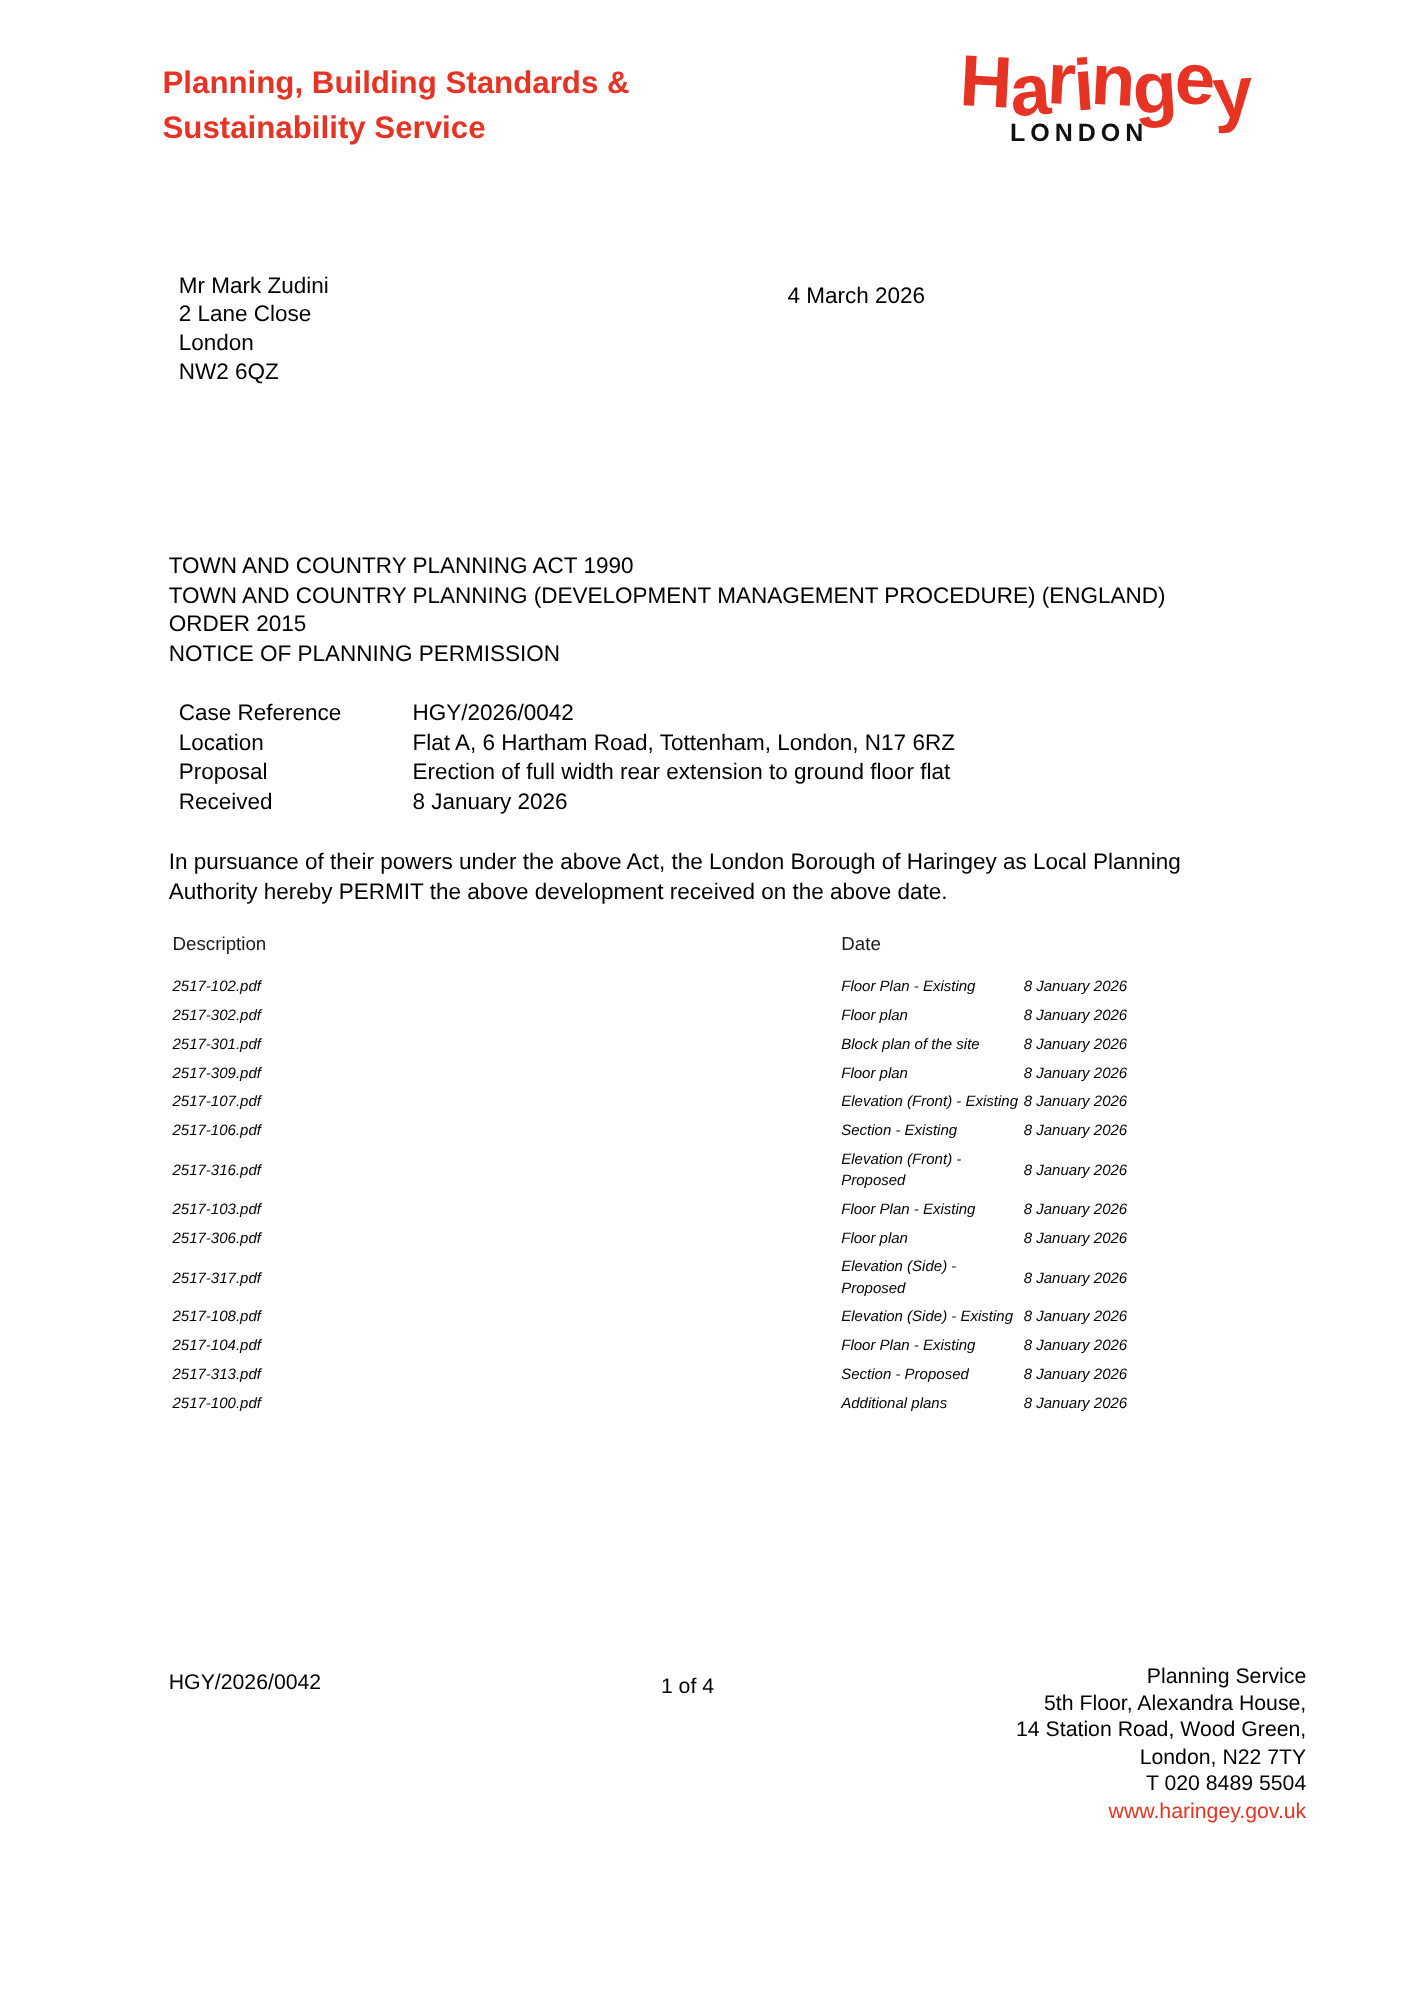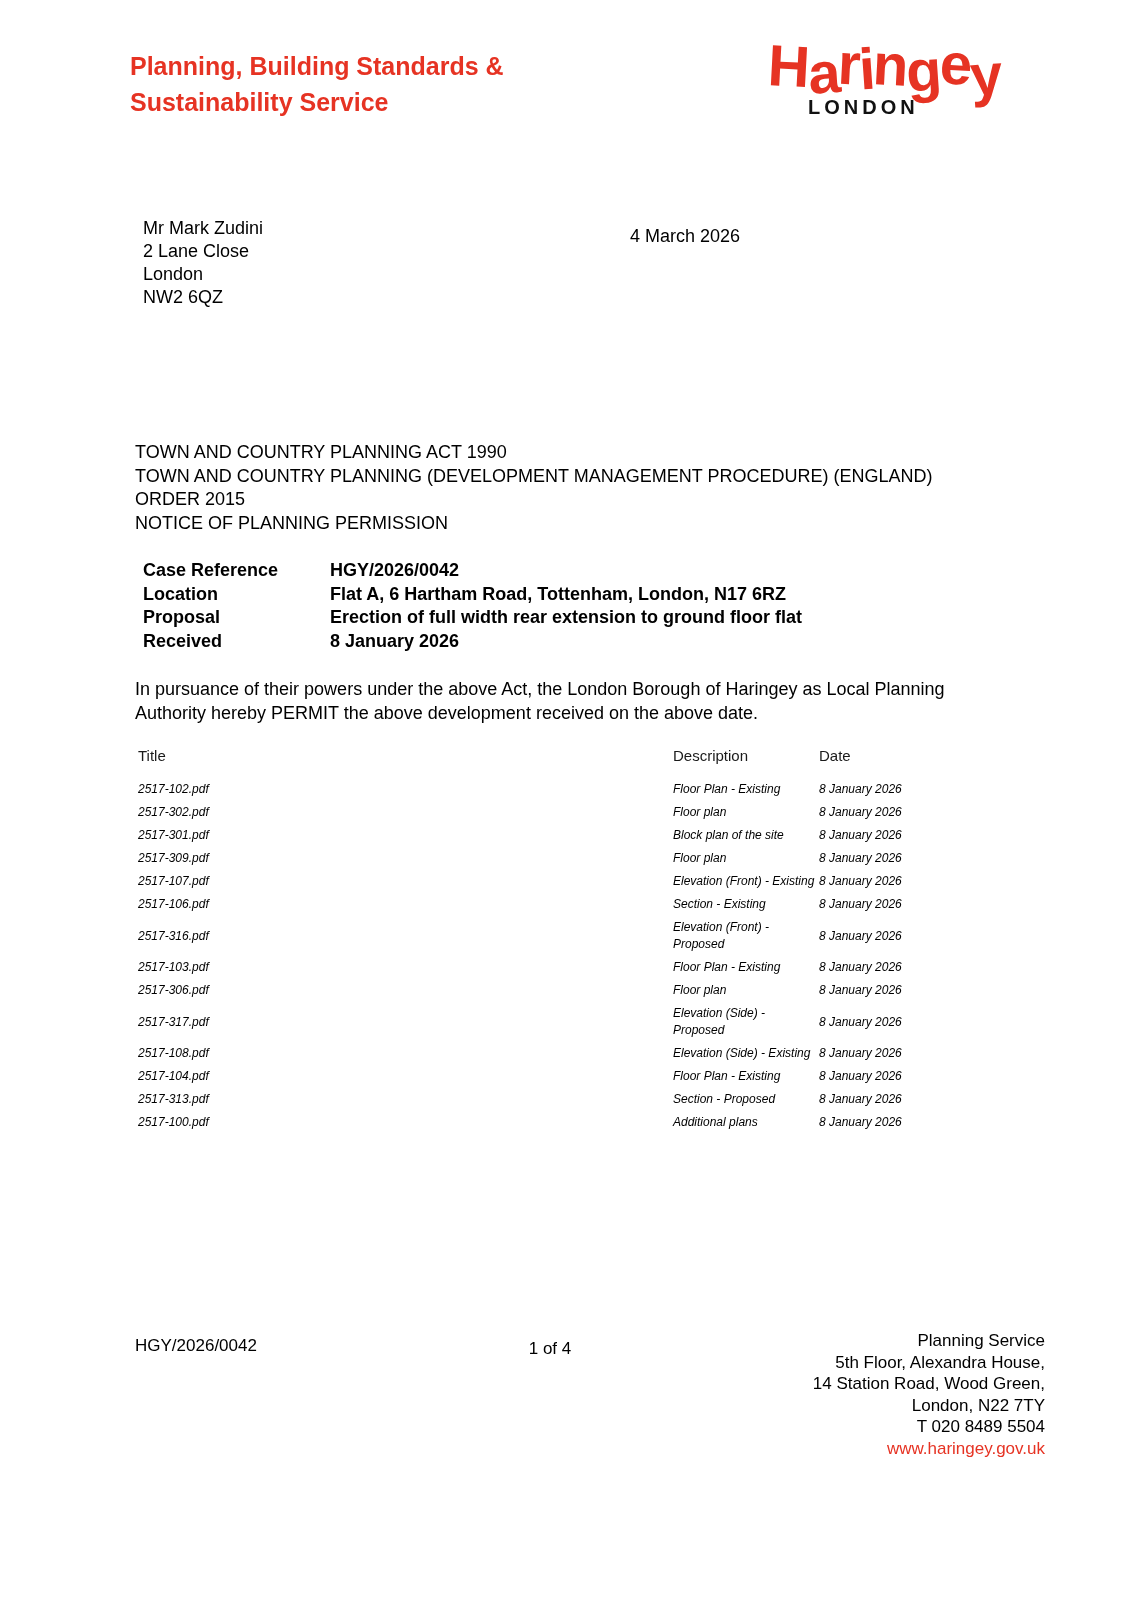--- a/index.html
+++ b/index.html
@@ -31,21 +31,21 @@
 
   
   .recipient { position:absolute; left:143px; top:217px; font-size:18px; line-height:23px; }
   .letter-date { position:absolute; left:630px; top:226px; font-size:18px;text-align:right; }
 
   
   .act { position:absolute; left:135px; top:441px; width:832px; font-size:18px; line-height:23.5px; }
 
   
   .case { position:absolute; left:143px; top:559px; width:840px; font-size:18px; line-height:23.5px; }
-  .case-row { display:grid; grid-template-columns:187px auto;font-weight:bold; }
+  .case-row { display:grid; grid-template-columns:187px auto; }
 
   
   .permit { position:absolute; left:135px; top:677px; width:852px; font-size:18px; line-height:24px; }
 
   
   .docs { position:absolute; left:138px; top:747px; width:815px; }
   .doc-head, .doc-row { display:grid; grid-template-columns:535px 146px 134px; }
   .doc-head { font-size:15px; color:#1a1a1a; margin-bottom:14px; }
   .doc-row { font-size:12px; line-height:17px; align-items:center; padding:3px 0;font-style:italic; }
   .doc-row .c-desc { line-height:17px; }
@@ -105,21 +105,20 @@
       <div class="case-row">
         <div>Received</div>
         <div>8 January 2026</div>
       </div>
     </div>
 
   <p class="permit">In pursuance of their powers under the above Act, the London Borough of Haringey as Local Planning Authority hereby PERMIT the above development received on the above date.</p>
 
   <div class="docs">
     <div class="doc-head">
-      <div>Title</div>
       <div>Description</div>
       <div>Date</div>
     </div>
     <div>
         <div class="doc-row">
           <div class="c-title">2517-102.pdf</div>
           <div class="c-desc">Floor Plan - Existing</div>
           <div class="c-date">8 January 2026</div>
         </div>
         <div class="doc-row">

